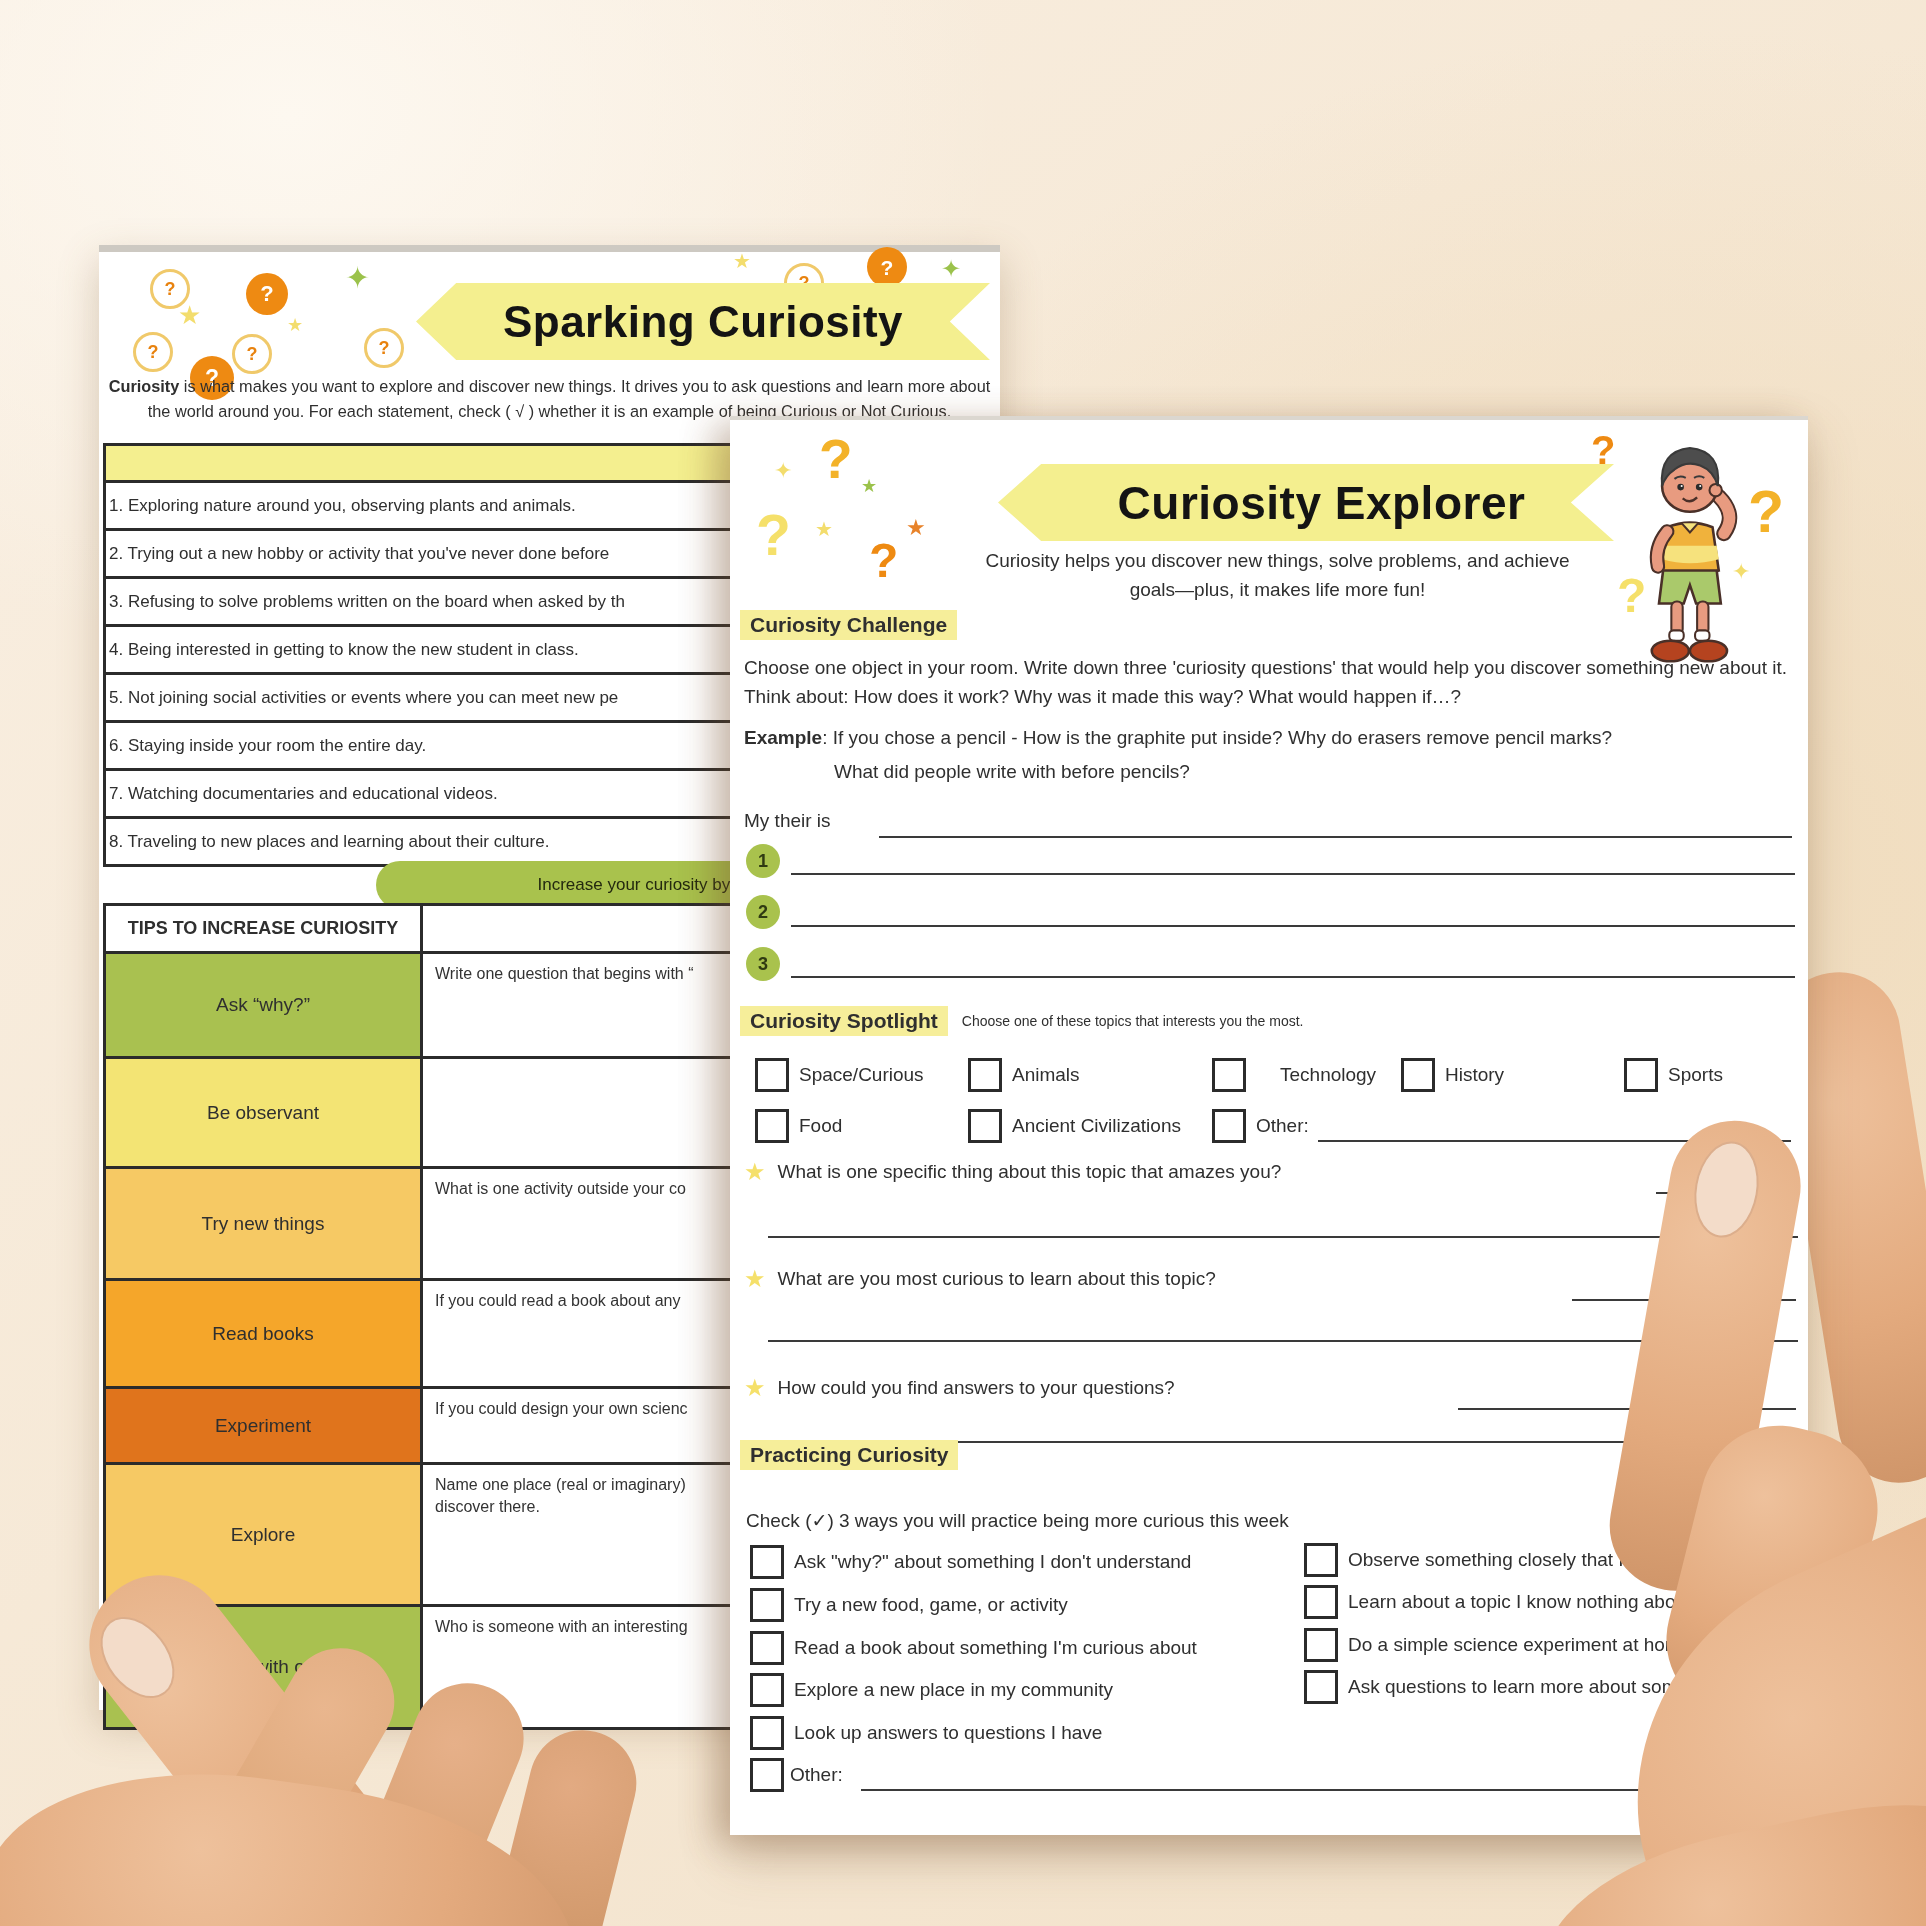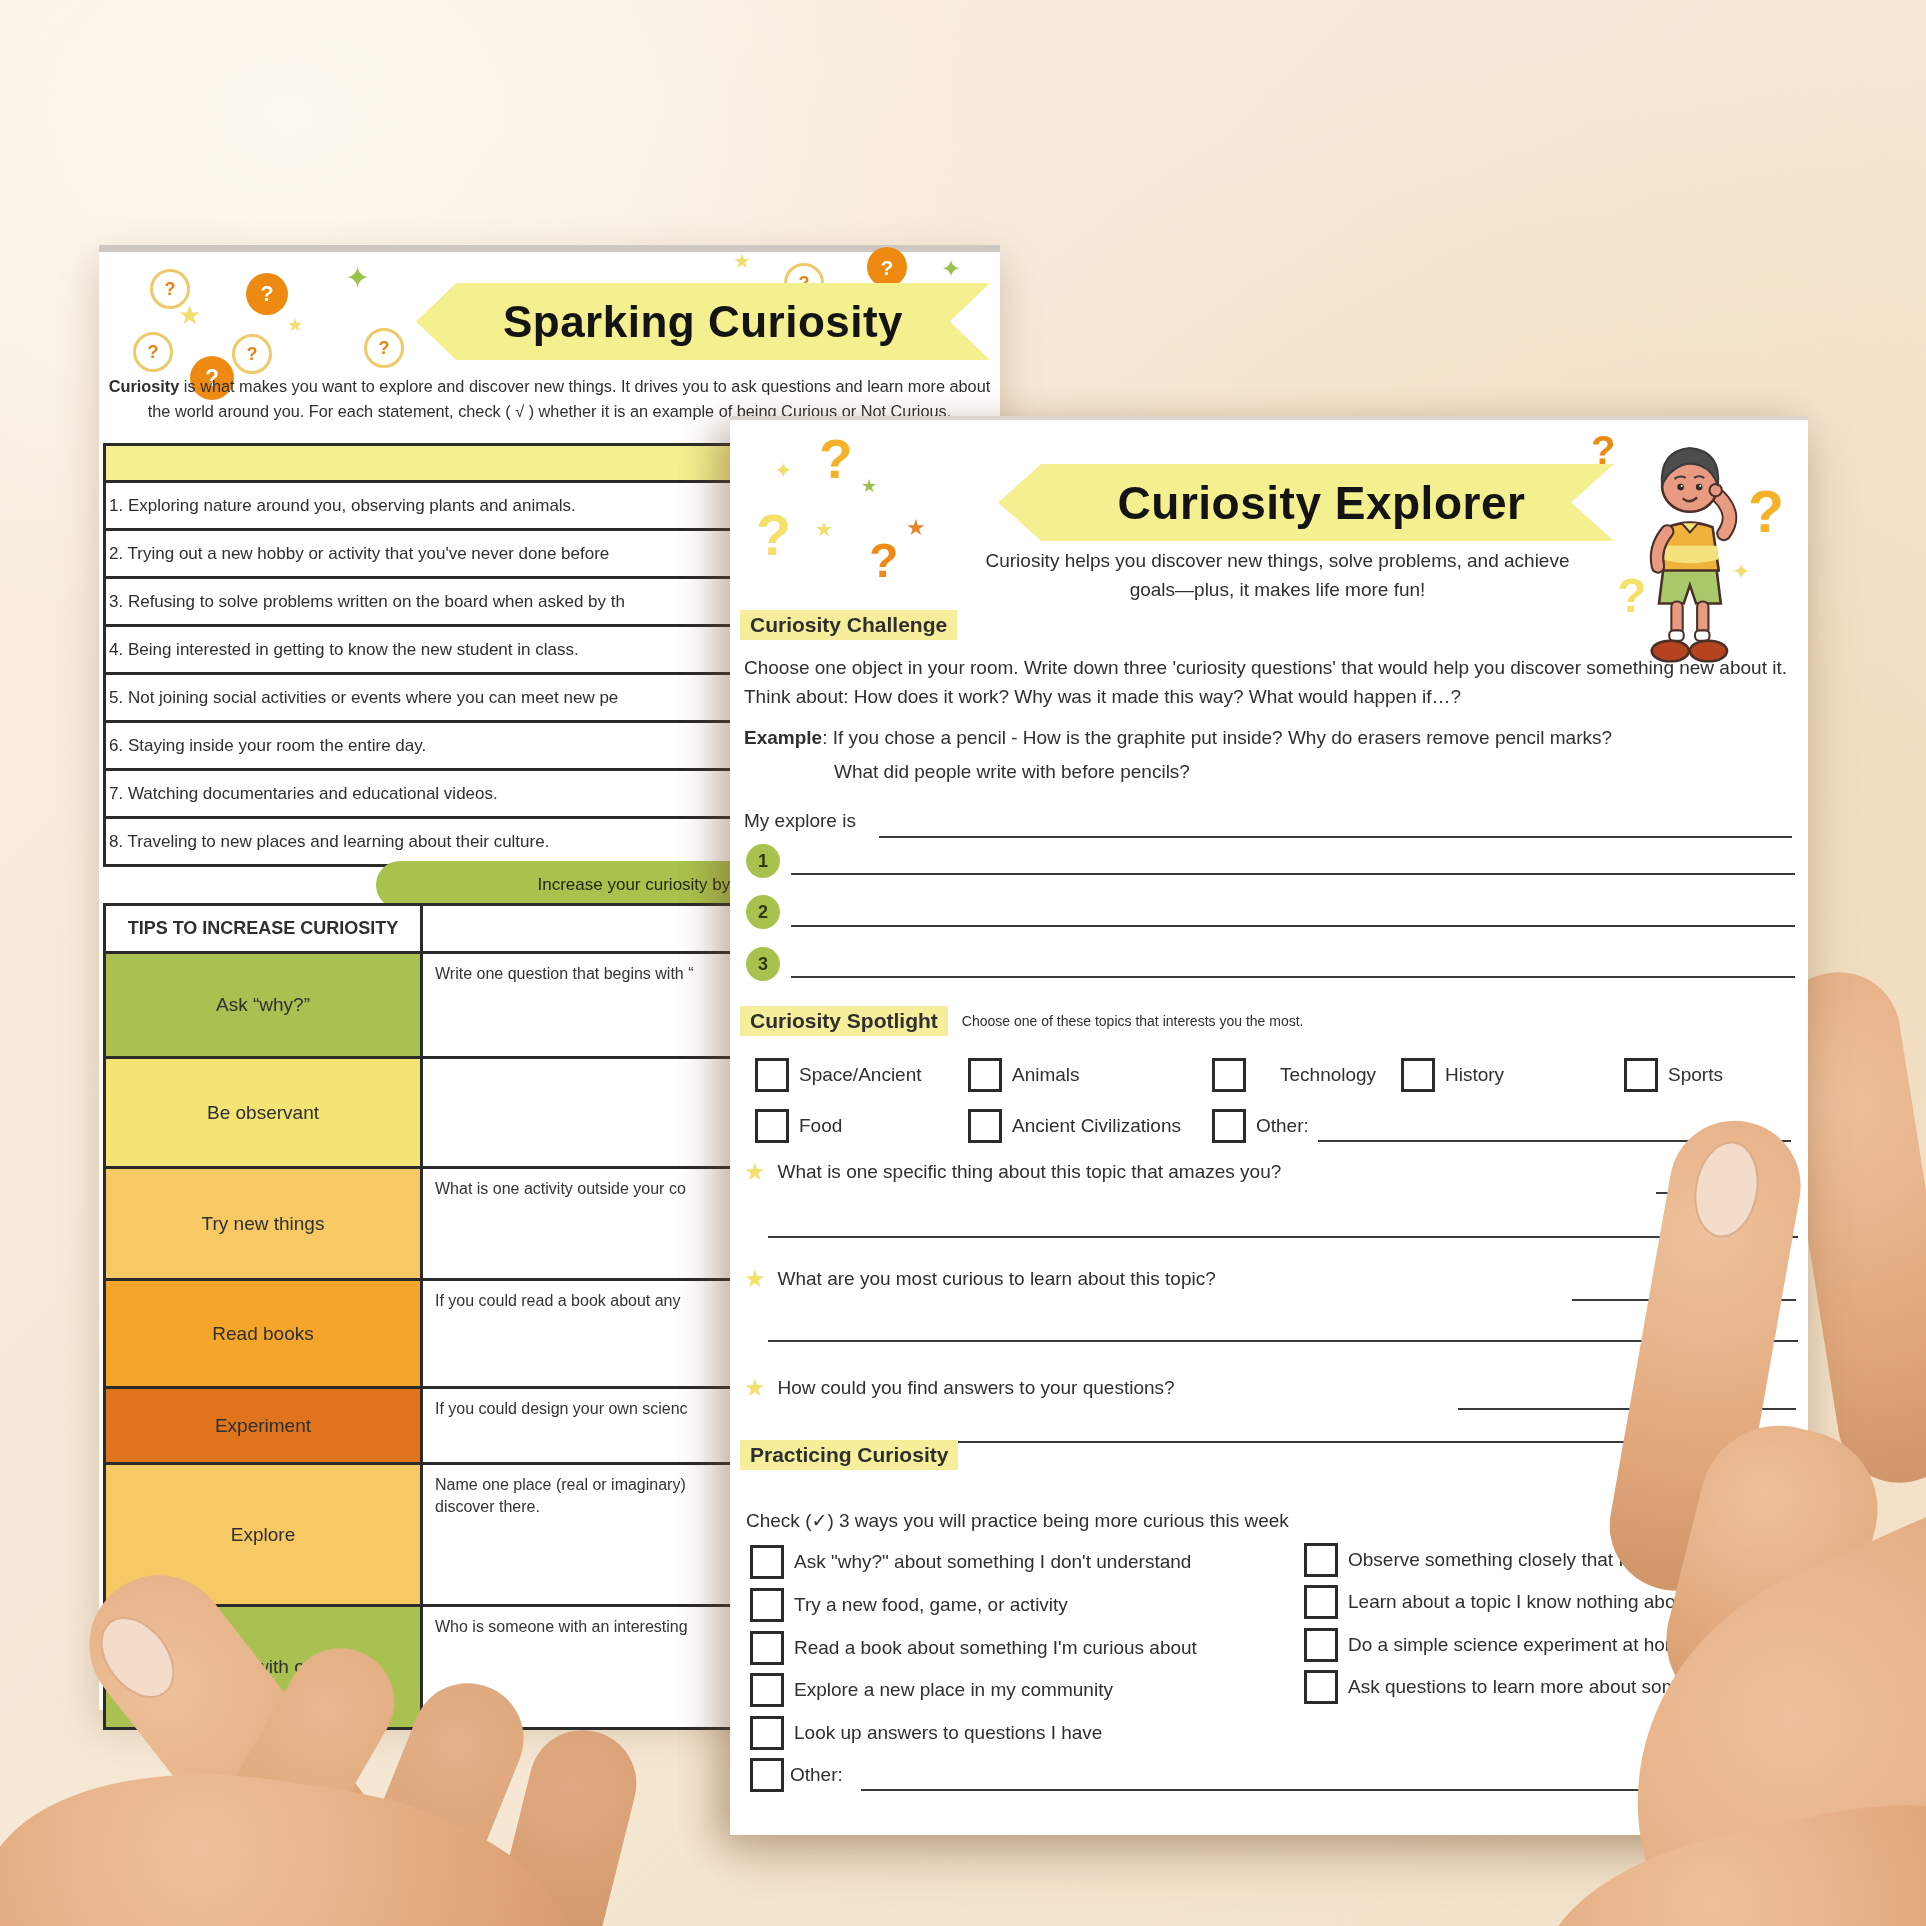--- a/index.html
+++ b/index.html
@@ -255,21 +255,21 @@
     <div class="txt" style="left:14px;top:238px;width:1051px;line-height:1.5;">
       <span>Choose one object in your room. Write down three 'curiosity questions' that would help you discover something new about it. Think about: How does it work? Why was it made this way? What would happen if…?</span>
     </div>
     <div class="txt" style="left:14px;top:311px;width:1051px;">
       <b>Example</b><span>: If you chose a pencil - How is the graphite put inside? Why do erasers remove pencil marks?</span>
     </div>
     <div class="txt" style="left:104px;top:345px;">
       <span>What did people write with before pencils?</span>
     </div>
 
-    <div class="txt" style="left:14px;top:394px;"><span>My explore is</span></div>
+    <div class="txt" style="left:14px;top:394px;"><span>My their is</span></div>
     <div class="wline" style="left:149px;top:420px;width:913px;"></div>
 
     <div class="numcircle" style="left:16px;top:428px;">
         <span>1</span>
       </div>
     <div class="wline" style="left:61px;top:457px;width:1004px;"></div>
     <div class="numcircle" style="left:16px;top:479px;">
         <span>2</span>
       </div>
     <div class="wline" style="left:61px;top:509px;width:1004px;"></div>
@@ -278,21 +278,21 @@
       </div>
     <div class="wline" style="left:61px;top:560px;width:1004px;"></div>
 
     <div style="position:absolute;left:10px;top:590px;display:flex;align-items:center;gap:14px;">
       <span class="hl">Curiosity Spotlight</span>
       <span style="font-size:14px;">Choose one of these topics that interests you the most.</span>
     </div>
 
     <div class="citem" style="left:25px;top:642px;">
       <span class="cb"></span>
-        <span class="clabel">Space/Ancient</span>
+        <span class="clabel">Space/Curious</span>
       </div>
     <div class="citem" style="left:238px;top:642px;">
       <span class="cb"></span>
         <span class="clabel">Animals</span>
       </div>
     <div class="citem" style="left:482px;top:642px;gap:34px;">
       <span class="cb"></span>
         <span class="clabel">Technology</span>
       </div>
     <div class="citem" style="left:671px;top:642px;">

